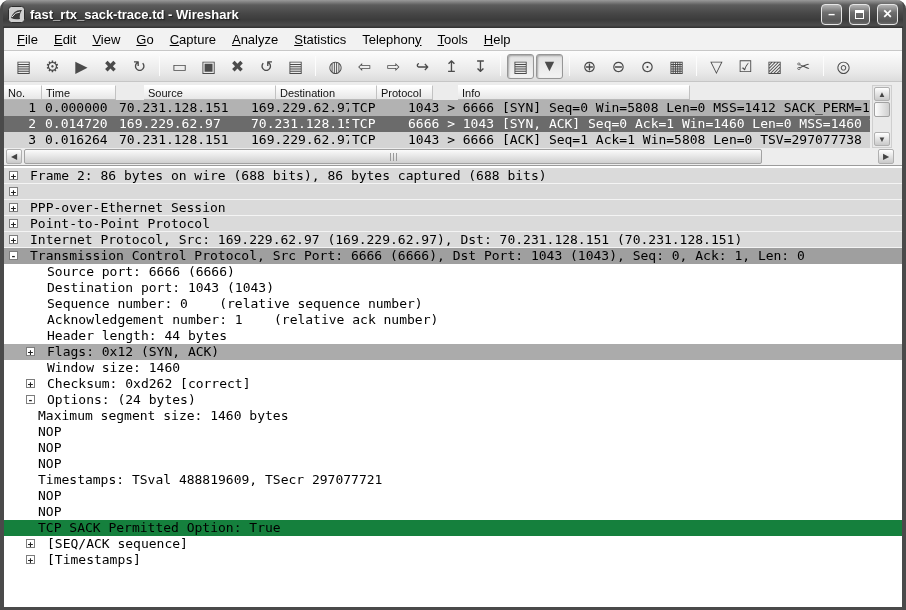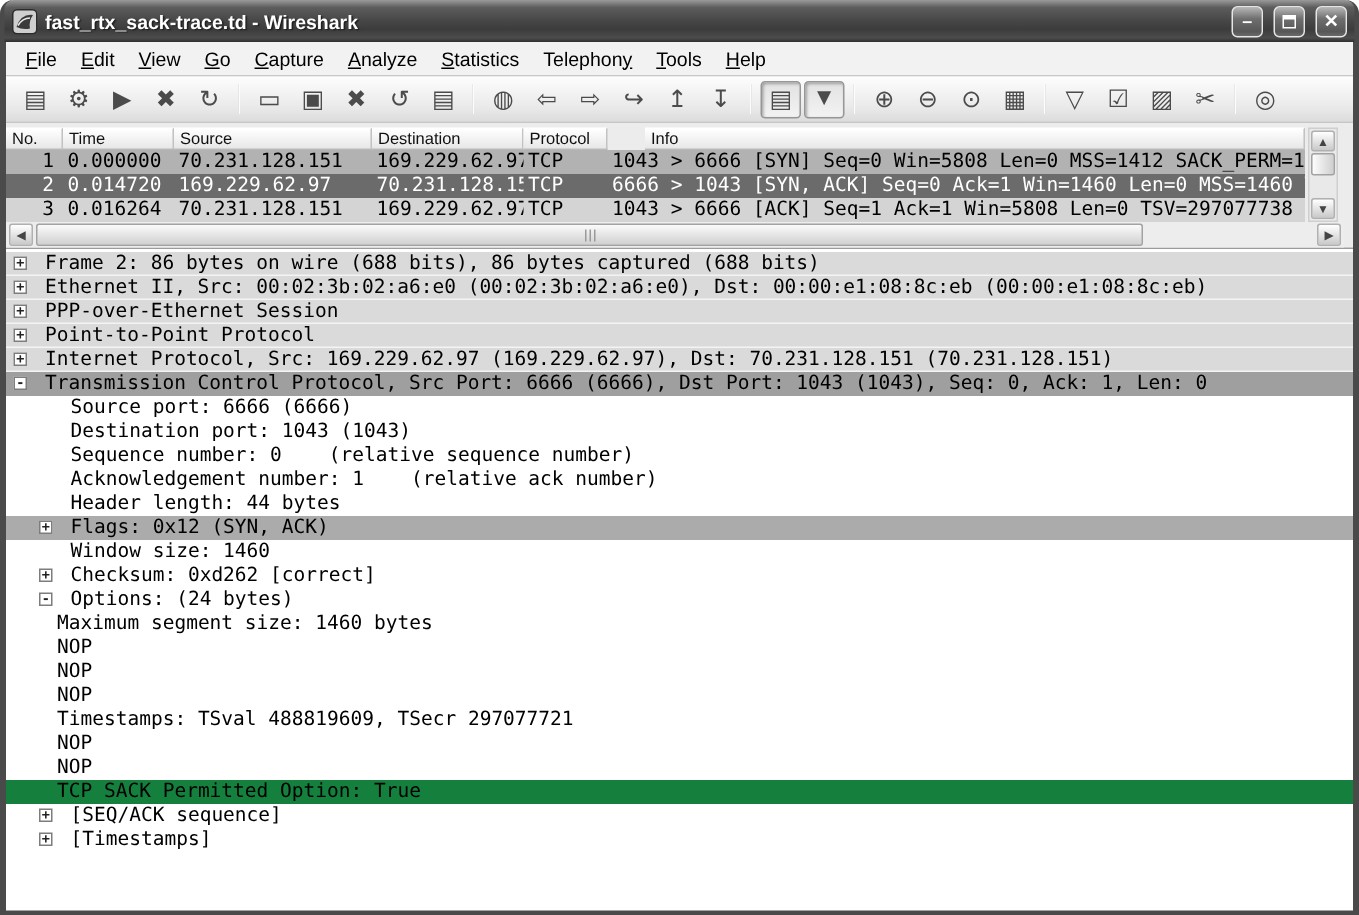--- a/index.html
+++ b/index.html
@@ -27,21 +27,21 @@
   
   .toolbar { height: 31px; background: linear-gradient(#fdfdfd, #e9e9e9 70%, #dcdcdc);
     border-bottom: 1px solid #c6c6c6; display: flex; align-items: center; padding: 0 5px; }
   .tool-btn { width: 27px; height: 25px; display: flex; align-items: center; justify-content: center;
     font-size: 16px; color: #4b4b4b; margin: 0 1px; }
   .tool-btn.pressed { border: 1px solid #969696; border-radius: 3px;
     background: linear-gradient(#e2e2e2, #f3f3f3); box-shadow: inset 1px 1px 2px rgba(0,0,0,.3); }
   .tool-sep { width: 1px; height: 20px; background: #b2b2b2; border-right: 1px solid #fcfcfc; margin: 0 5px; }
   
   .plist { position: relative; margin-top: 3px; height: 63px; }
-  .plist-header { display: flex; height: 15px; width: 866px; font-size: 11px; color: #111; }
+  .plist-header { display: flex; height: 15px; width: 686px; font-size: 11px; color: #111; }
   .ph-cell { background: linear-gradient(#ffffff, #e7e7e7); border-right: 1px solid #c2c2c2;
     border-bottom: 1px solid #b9b9b9; border-top: 1px solid #fff; padding: 1px 0 0 4px;
     overflow: hidden; white-space: nowrap; }
   .p-row { display: flex; height: 16px; width: 866px; font: 13px/16px "DejaVu Sans Mono", monospace;
     white-space: pre; overflow: hidden; color: #000; }
   .p-cell { overflow: hidden; padding-left: 3px; }
   .p-cell.num { text-align: right; padding-right: 6px; padding-left: 0; }
   .shade-a { background: #b2b2b2; }
   .shade-selected { background: #6b6b6b; color: #fff; }
   .shade-b { background: #d4d4d4; }
@@ -198,21 +198,21 @@
       <div class="tool-sep"></div>
       <div class="tool-btn">
         <span>◎</span>
       </div>
     </div>
 
   <div class="plist">
     <div class="plist-header">
         <div class="ph-cell" style="width: 38px;">No.</div>
         <div class="ph-cell" style="width: 74px;">Time</div>
-        <div class="ph-cell" style="width: 132px;">Source</div>
+        <div class="ph-cell" style="width: 132px; margin-left: 28px;">Source</div>
         <div class="ph-cell" style="width: 101px;">Destination</div>
         <div class="ph-cell" style="width: 56px;">Protocol</div>
         <div class="ph-cell" style="flex: 1 1 0%; margin-left: 25px;">Info</div>
       </div>
     <div>
         <div class="p-row shade-a"><div class="p-cell num" style="width: 38px;">1</div><div class="p-cell" style="width: 74px;">0.000000</div><div class="p-cell" style="width: 132px;">70.231.128.151</div><div class="p-cell" style="width: 101px;">169.229.62.97</div><div class="p-cell" style="width: 56px;">TCP</div><div class="p-cell" style="flex: 1 1 0%;">1043 &gt; 6666 [SYN] Seq=0 Win=5808 Len=0 MSS=1412 SACK_PERM=1</div></div>
         <div class="p-row shade-selected"><div class="p-cell num" style="width: 38px;">2</div><div class="p-cell" style="width: 74px;">0.014720</div><div class="p-cell" style="width: 132px;">169.229.62.97</div><div class="p-cell" style="width: 101px;">70.231.128.151</div><div class="p-cell" style="width: 56px;">TCP</div><div class="p-cell" style="flex: 1 1 0%;">6666 &gt; 1043 [SYN, ACK] Seq=0 Ack=1 Win=1460 Len=0 MSS=1460 W</div></div>
         <div class="p-row shade-b"><div class="p-cell num" style="width: 38px;">3</div><div class="p-cell" style="width: 74px;">0.016264</div><div class="p-cell" style="width: 132px;">70.231.128.151</div><div class="p-cell" style="width: 101px;">169.229.62.97</div><div class="p-cell" style="width: 56px;">TCP</div><div class="p-cell" style="flex: 1 1 0%;">1043 &gt; 6666 [ACK] Seq=1 Ack=1 Win=5808 Len=0 TSV=297077738 T</div></div>
       </div>
     <div class="vscroll">
@@ -233,21 +233,21 @@
     <div class="hs-thumb">
         <span class="grip"></span>
       </div>
     <div class="hs-btn right">
         <span>▶</span>
       </div>
   </div>
 
   <div class="details">
       <div class="drow lvl1 bg-band"><span class="exp">+</span><span>Frame 2: 86 bytes on wire (688 bits), 86 bytes captured (688 bits)</span></div>
-      <div class="drow lvl1 bg-band"><span class="exp">+</span><span>Ethernet II, Src: 00:02:3b:02:a6:e0 (00:02:3b:02:a6:e0), Dst: 00:00:e1:08:8c:eb (00:00:e1:08:8c:eb)</span></div>
+      <div class="drow lvl1 bg-band"><span class="exp">+</span></div>
       <div class="drow lvl1 bg-band"><span class="exp">+</span><span>PPP-over-Ethernet Session</span></div>
       <div class="drow lvl1 bg-band"><span class="exp">+</span><span>Point-to-Point Protocol</span></div>
       <div class="drow lvl1 bg-band"><span class="exp">+</span><span>Internet Protocol, Src: 169.229.62.97 (169.229.62.97), Dst: 70.231.128.151 (70.231.128.151)</span></div>
       <div class="drow lvl1 bg-selected"><span class="exp">-</span><span>Transmission Control Protocol, Src Port: 6666 (6666), Dst Port: 1043 (1043), Seq: 0, Ack: 1, Len: 0</span></div>
       <div class="drow lvl2"><span>Source port: 6666 (6666)</span></div>
       <div class="drow lvl2"><span>Destination port: 1043 (1043)</span></div>
       <div class="drow lvl2"><span>Sequence number: 0    (relative sequence number)</span></div>
       <div class="drow lvl2"><span>Acknowledgement number: 1    (relative ack number)</span></div>
       <div class="drow lvl2"><span>Header length: 44 bytes</span></div>
       <div class="drow lvl2 bg-highlight"><span class="exp">+</span><span>Flags: 0x12 (SYN, ACK)</span></div>

